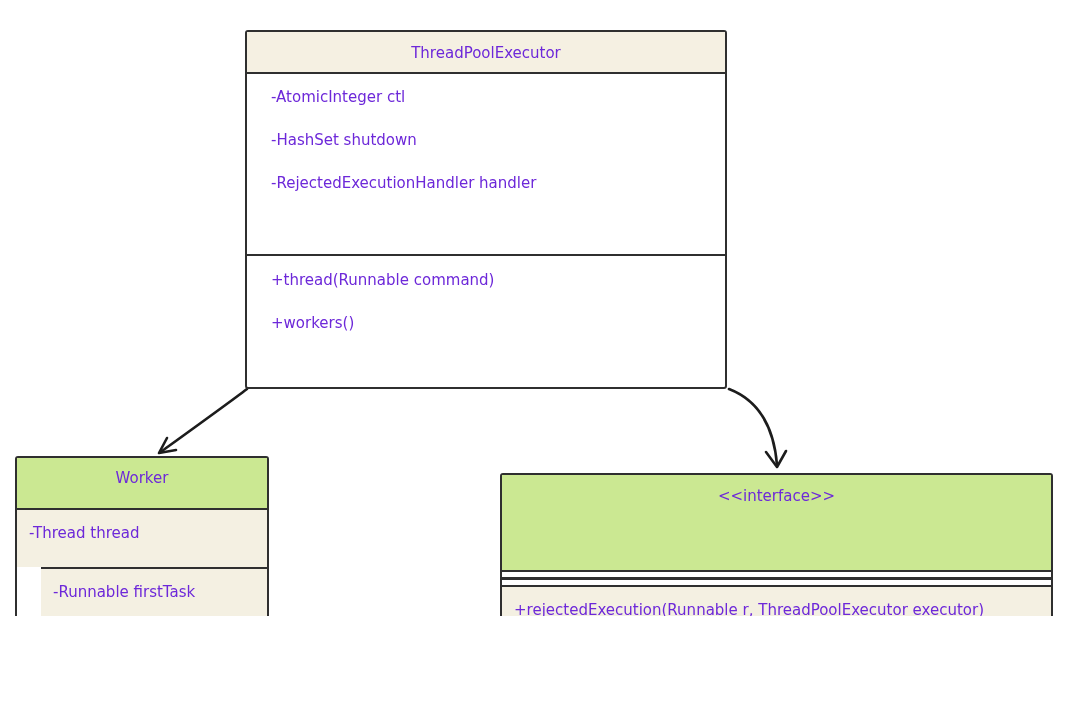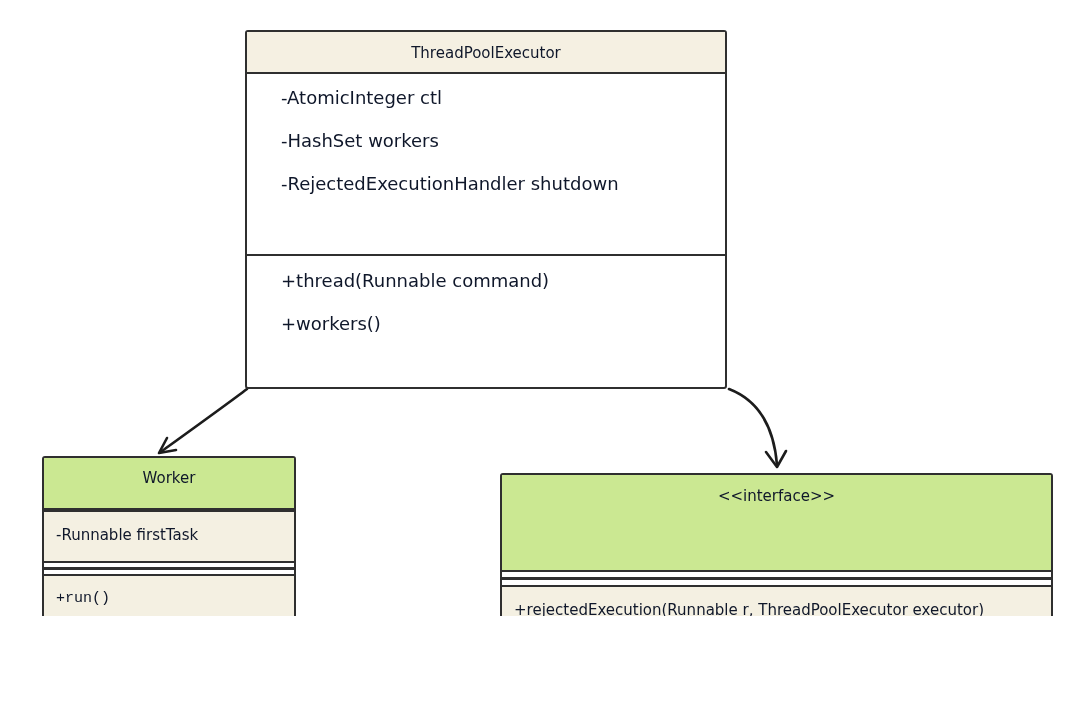--- a/index.html
+++ b/index.html
@@ -7,21 +7,21 @@
     padding: 0;
     background: #ffffff;
   }
   .canvas {
     position: relative;
     width: 1080px;
     height: 616px;
     background: #ffffff;
     overflow: hidden;
     font-family: "DejaVu Sans", "Liberation Sans", sans-serif;
-    color: #0f172a;
+    color: #6d28d9;
   }
   .uml-class {
     position: absolute;
     box-sizing: border-box;
     border: 2.5px solid #2f2f2f;
     border-radius: 3px;
     background: #ffffff;
     display: flex;
     flex-direction: column;
   }
@@ -36,24 +36,23 @@
   .header-green { background: #cbe892; }
   .compartment {
     box-sizing: border-box;
     flex: 0 0 auto;
     padding: 2px 0;
   }
   .member {
     height: 43px;
     line-height: 43px;
     padding-left: 24px;
-    font-size: 18px;
+    font-size: 15px;
     white-space: nowrap;
     overflow: hidden;
-    margin-left: 10px;
   }
   .sep-line { border-top: 2.5px solid #2f2f2f; }
   .row {
     box-sizing: border-box;
     background: #f4f0e2;
     font-size: 15px;
     padding: 14px 0 0 12px;
     white-space: nowrap;
     overflow: hidden;
     flex: 0 0 auto;
@@ -104,34 +103,37 @@
         <path d="M729,389 C760,401 774,428 777,465"></path>
         <path d="M766,452 L777,467 L786,451"></path>
       </g>
     </g>
   </svg>
 
   <div class="uml-class" style="left:245px; top:30px; width:482px; height:359px;">
     <div class="uml-header header-cream title-line" style="height:42px;">ThreadPoolExecutor</div>
     <div class="compartment" style="height:180px;">
       <div class="member">-AtomicInteger ctl</div>
-      <div class="member">-HashSet workers</div>
-      <div class="member">-RejectedExecutionHandler shutdown</div>
+      <div class="member">-HashSet shutdown</div>
+      <div class="member">-RejectedExecutionHandler handler</div>
     </div>
     <div class="compartment sep-line" style="flex:1 1 auto; padding-top:3px;">
       <div class="member">+thread(Runnable command)</div>
       <div class="member">+workers()</div>
     </div>
   </div>
 
-  <div class="uml-class" style="left:42px; top:456px; width:254px; height:230px;justify-content:flex-end;">
+  <div class="uml-class" style="left:15px; top:456px; width:254px; height:230px;justify-content:flex-end;">
     <div class="uml-header header-green" style="height:52px; line-height:40px;">
       <span>Worker</span>
     </div>
-    <div class="row sep-line" style="height:51px;">
+    <div class="row" style="height:57px;">
+      <span>-Thread thread</span>
+    </div>
+    <div class="row sep-line" style="height:51px;margin-left:24px;">
       <span>-Runnable firstTask</span>
     </div>
     <div class="double-sep"></div>
     <div class="row" style="flex:1 1 auto; border:none;font-family:Liberation Mono, monospace;">
       <span>+run()</span>
     </div>
   </div>
 
   <div class="uml-class" style="left:500px; top:473px; width:553px; height:172px;">
     <div class="uml-header header-green stereotype-block" style="height:97px;">

